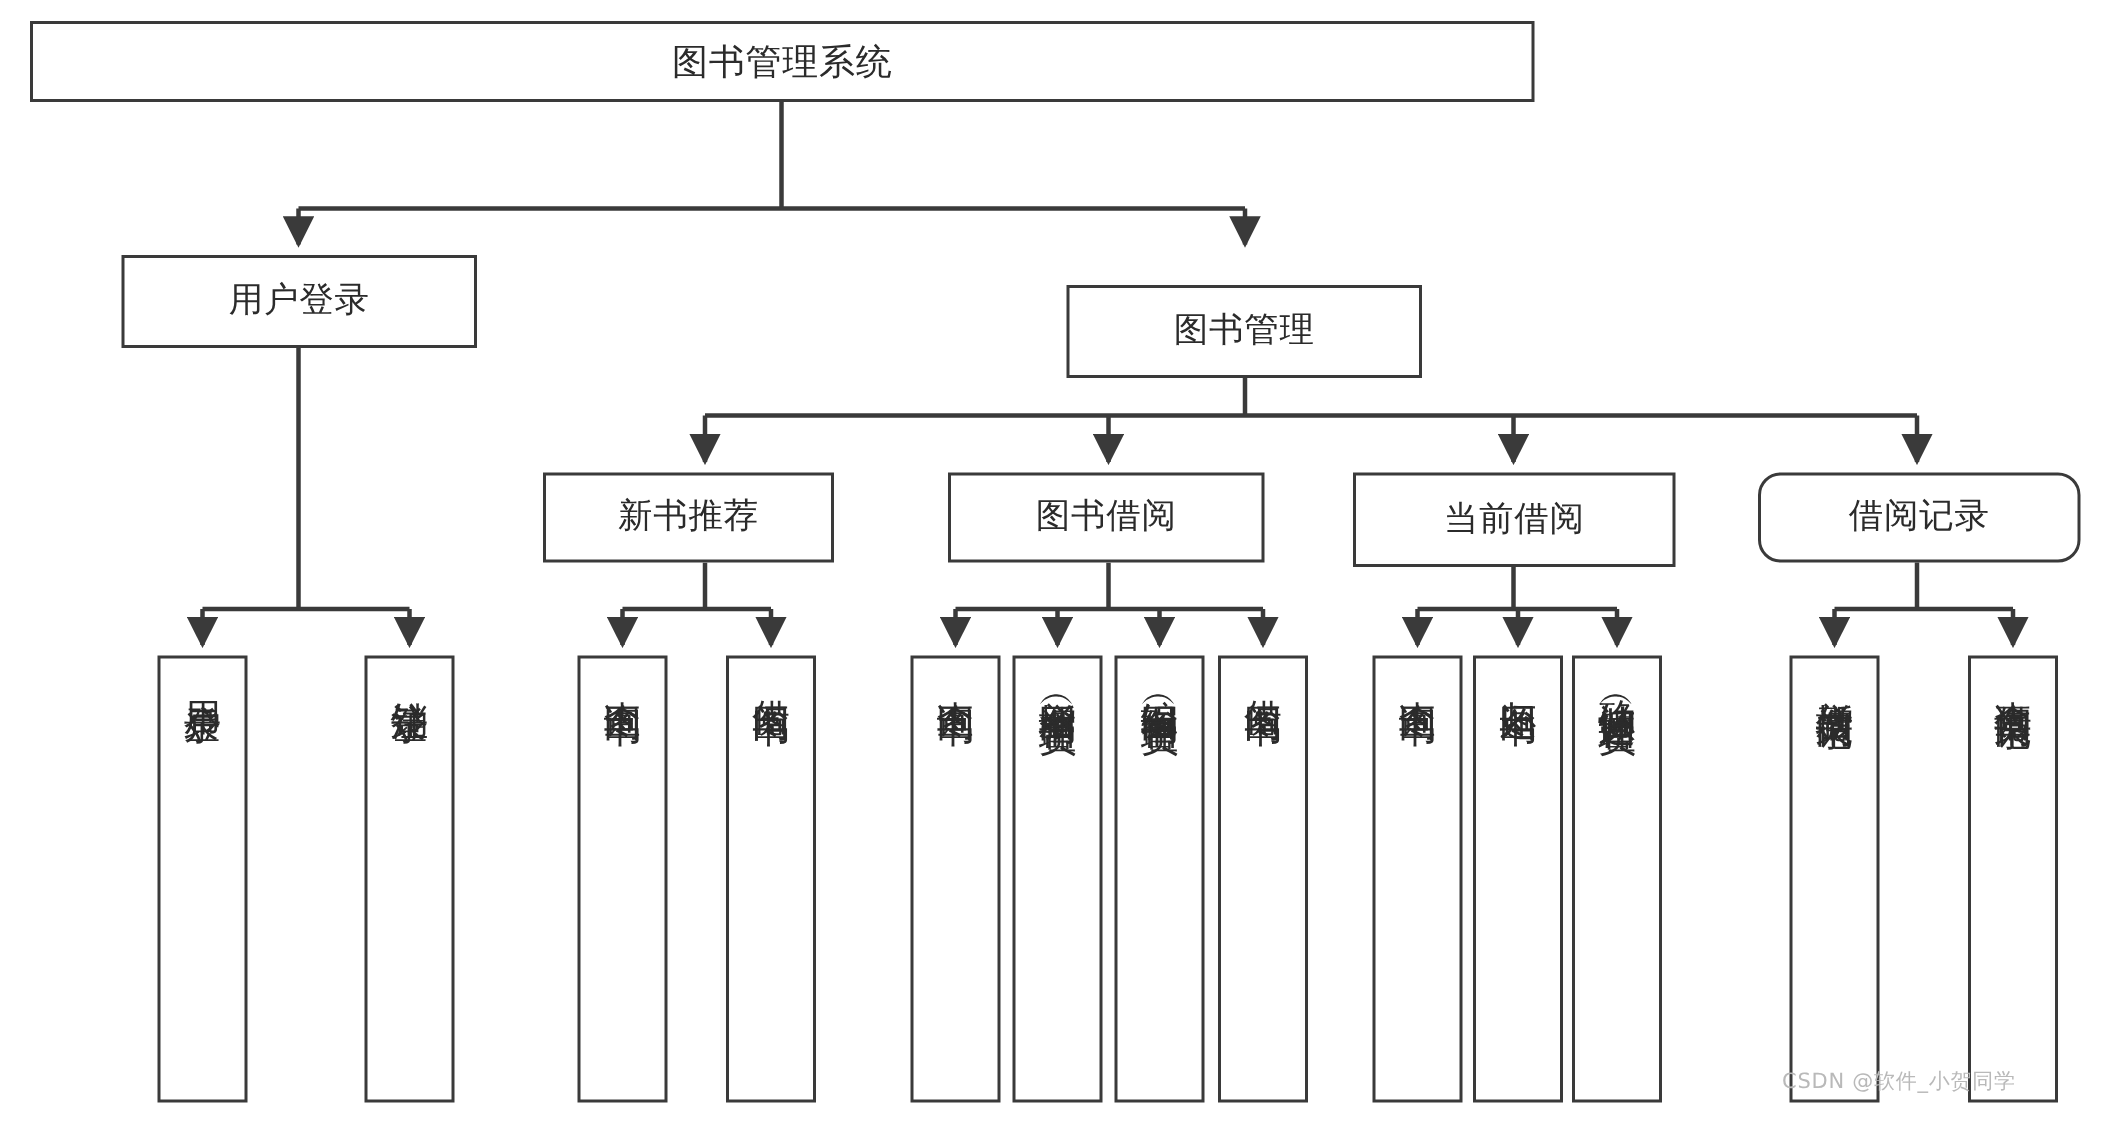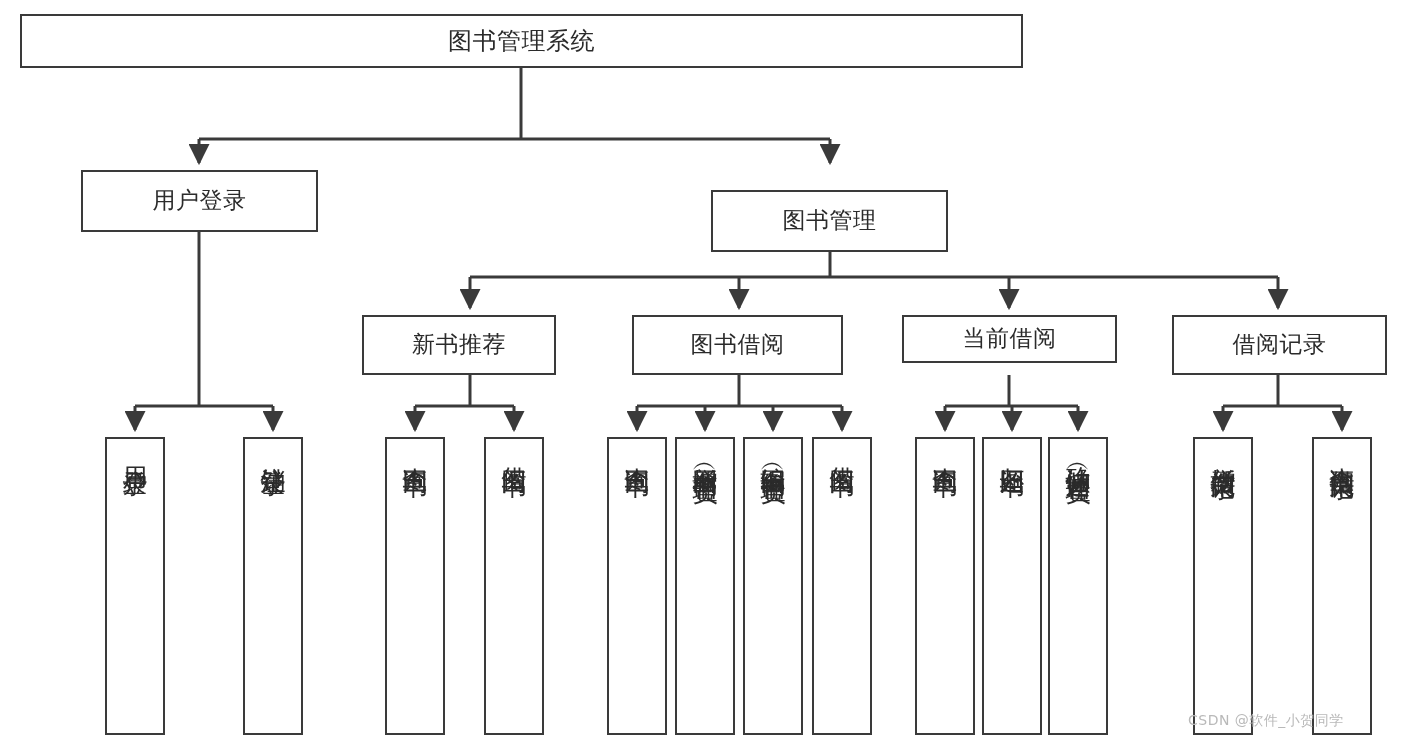--- a/index.html
+++ b/index.html
@@ -136,24 +136,24 @@
   <div class="node horiz" style="left:711px;top:170px;width:237px;height:62px;margin-top:20px;">
     <span class="label">图书管理</span>
   </div>
 
   <div class="node horiz" style="left:362px;top:315px;width:194px;height:60px;">
     <span class="label">新书推荐</span>
   </div>
   <div class="node horiz" style="left:632px;top:315px;width:211px;height:60px;">
     <span class="label">图书借阅</span>
   </div>
-  <div class="node horiz" style="left:902px;top:315px;width:215px;height:48px;">
+  <div class="node horiz" style="left:902px;top:315px;width:215px;height:63px;">
     <span class="label">当前借阅</span>
   </div>
-  <div class="node horiz" style="left:1172px;top:315px;width:215px;height:60px;">
+  <div class="node horiz" style="left:1172px;top:315px;width:215px;height:60px;border-radius:15px;">
     <span class="label">借阅记录</span>
   </div>
 
   <div class="node vert" style="left:105px;top:437px;width:60px;height:298px;">
     <span class="label">用户登录</span>
   </div>
   <div class="node vert" style="left:243px;top:437px;width:60px;height:298px;">
     <span class="label">注销登录</span>
   </div>
 

